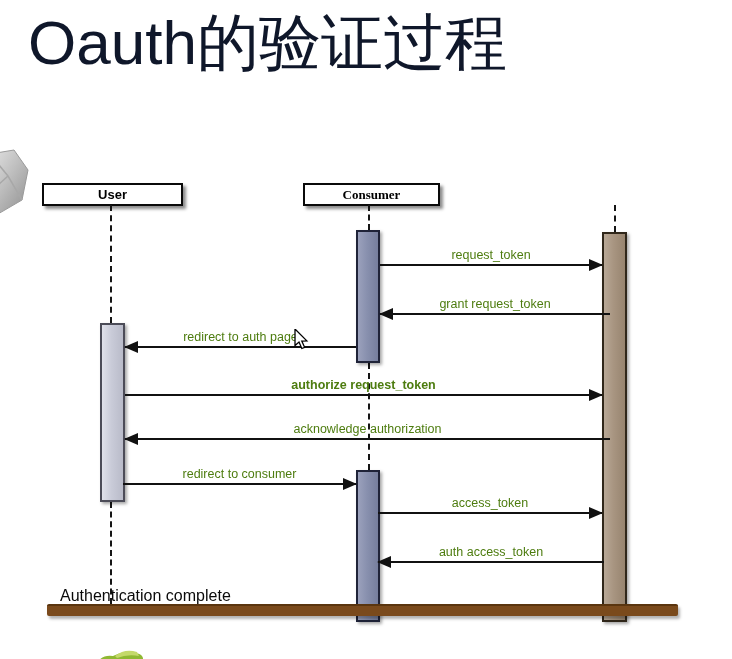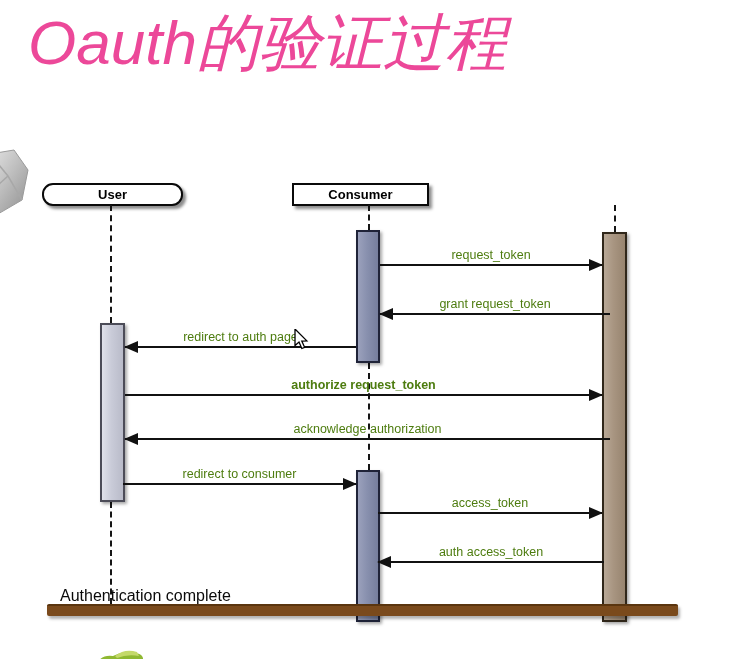--- a/index.html
+++ b/index.html
@@ -2,21 +2,21 @@
 <html><head>
 <meta charset="utf-8">
 <style>
   html,body{margin:0;padding:0;}
   body{width:732px;height:659px;background:#ffffff;position:relative;overflow:hidden;
        font-family:"Liberation Sans", sans-serif;}
   #stage{position:absolute;left:0;top:0;width:732px;height:659px;}
 
   
   .slide-title{position:absolute;left:28px;top:4px;font-size:62px;line-height:1.25;
-               color:#ec4899;letter-spacing:0px;white-space:nowrap;font-style:italic;}
+               color:#0f172a;letter-spacing:0px;white-space:nowrap;}
 
   
   .gray-blob{position:absolute;left:-16px;top:148px;width:46px;height:68px;}
 
   
   .actor-box{position:absolute;height:19px;background:#ffffff;border:2px solid #0a0a0a;
              box-shadow:3px 3px 3px rgba(0,0,0,0.45);display:flex;align-items:center;justify-content:center;}
   .actor-box span{font-size:13px;font-weight:bold;color:#000;}
 
   
@@ -62,24 +62,24 @@
       <linearGradient id="g1" x1="0" y1="0" x2="1" y2="1">
         <stop offset="0" stop-color="#e8e8e8"></stop>
           <stop offset="0.5" stop-color="#bdbdbd"></stop>
         <stop offset="1" stop-color="#8f8f8f"></stop>
       </linearGradient>
     </defs>
     <path d="M6 6 L30 2 L44 22 L38 52 L14 66 L2 48 Z" fill="url(#g1)" stroke="#9a9a9a" stroke-width="1"></path>
     <path d="M6 6 L24 28 L38 52 M24 28 L2 48" fill="none" stroke="#a8a8a8" stroke-width="1.5"></path>
   </svg>
 
-  <div class="actor-box" style="left:42px;top:183px;width:137px;border-radius:11px;">
+  <div class="actor-box" style="left:42px;top:183px;width:137px;">
     <span>User</span>
   </div>
-  <div class="actor-box" style="left:292px;top:183px;width:133px;">
+  <div class="actor-box" style="left:303px;top:183px;width:133px;font-family:Liberation Serif, serif;">
     <span>Consumer</span>
   </div>
 
   <div class="lifeline" style="left:110px;top:205px;height:118px;"></div>
   <div class="lifeline" style="left:110px;top:502px;height:102px;"></div>
   <div class="lifeline" style="left:368px;top:205px;height:25px;"></div>
   <div class="lifeline" style="left:368px;top:363px;height:107px;"></div>
   <div class="lifeline" style="left:614px;top:205px;height:27px;"></div>
 
   <div class="act-bar bar-user" style="left:100px;top:323px;width:21px;height:175px;"></div>

